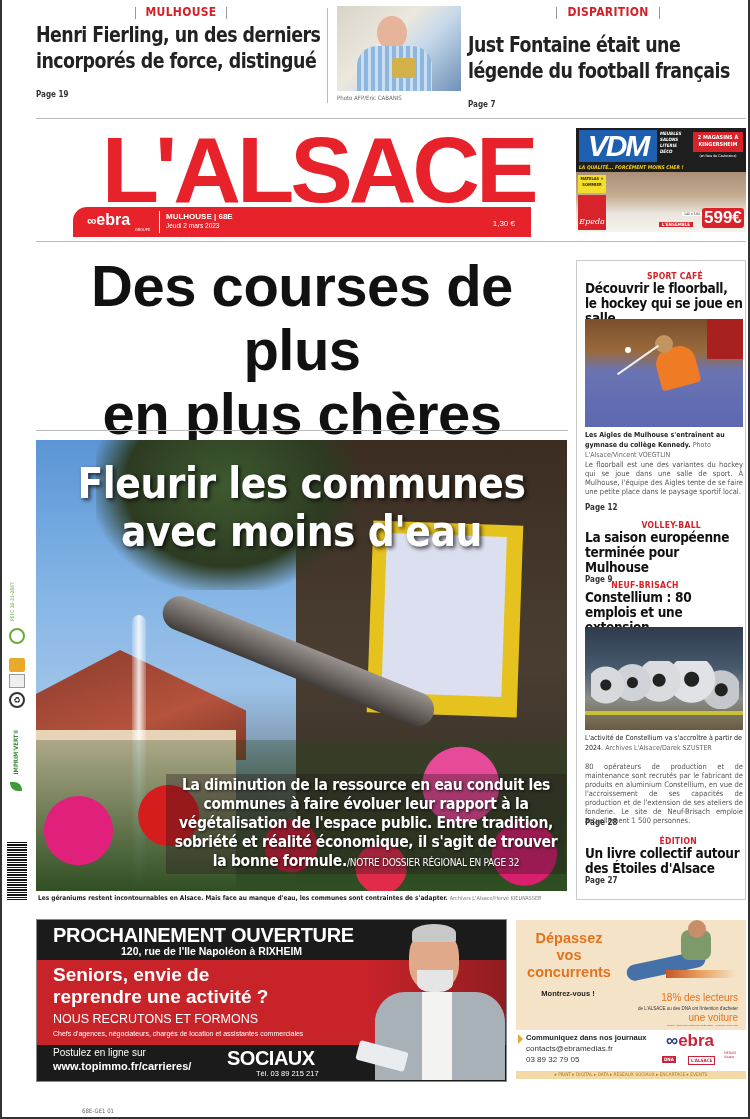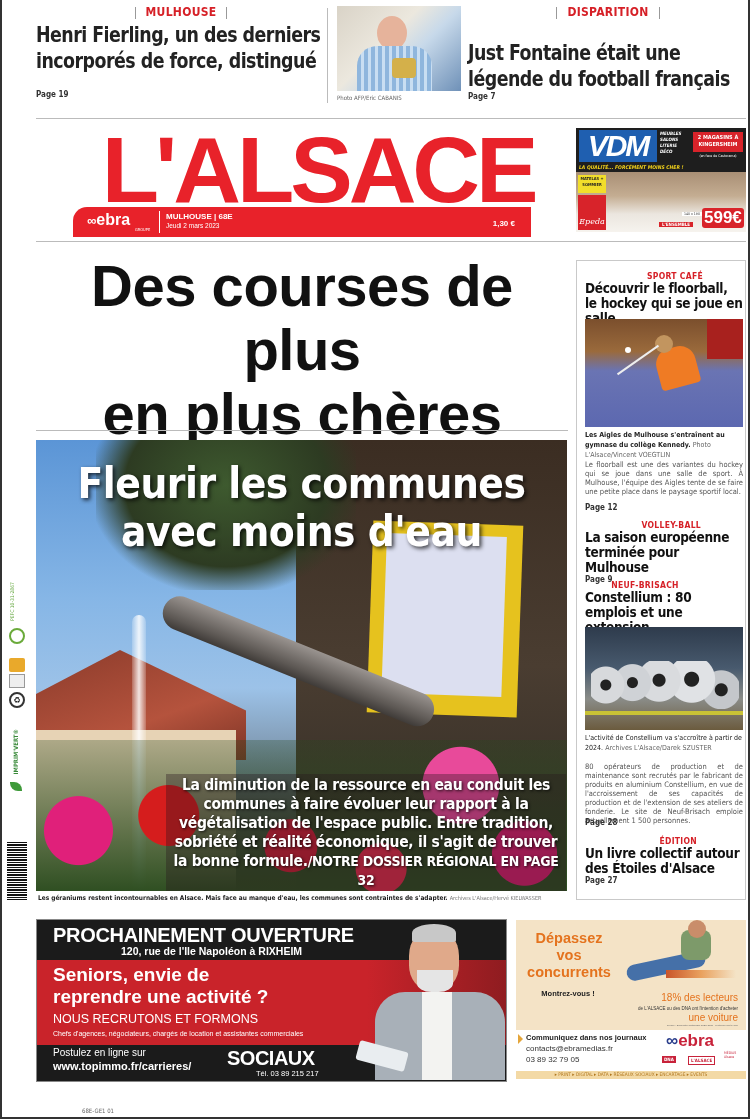--- a/index.html
+++ b/index.html
@@ -16,21 +16,21 @@
 .logo{color:#e8222a;font-family:"Liberation Sans",sans-serif;font-weight:bold;font-size:92px;letter-spacing:-4px;line-height:92px;transform:scaleX(1.02)}
 .redbar{background:#e8222a;border-radius:14px 0 0 0;color:#fff}
 
 .h1{font-family:"Liberation Sans",sans-serif;font-weight:bold;font-size:58px;line-height:64px;text-align:center;color:#111;letter-spacing:-.5px}
 .deck{font-weight:bold;font-size:14.5px;line-height:18px;text-align:center;color:#222;letter-spacing:-.3px}
 .deck small{font-weight:normal;font-size:8px;color:#555;letter-spacing:0}
 
 .photo{overflow:hidden;background:linear-gradient(180deg,#5b95d6 0%,#86b6e6 35%,#9cc2e8 55%,#3e3a33 100%)}
 .overlay-title{color:#fff;font-weight:bold;font-size:42px;line-height:48px;text-align:center;text-shadow:2px 2px 4px rgba(0,0,0,.75);letter-spacing:-.5px}
 .overlay-text{color:#fff;font-weight:bold;font-size:15.5px;line-height:19px;text-align:center;text-shadow:1px 1px 3px rgba(0,0,0,.8);letter-spacing:-.3px}
-.overlay-text small{font-weight:bold;font-size:14px}
+.overlay-text small{font-weight:normal;font-size:10px}
 
 .side{border:1px solid #c9c9c9;border-left:1px solid #c9c9c9}
 .side-title{font-weight:bold;font-size:13.5px;line-height:15px;color:#111;letter-spacing:-.3px}
 .side-cap{font-size:7px;line-height:10px;font-weight:bold;color:#222}
 .side-cap span{font-weight:normal;color:#666}
 .side-body{font-size:7.5px;line-height:9px;color:#555;text-align:justify}
 
 .ad1{background:#1b1b1b;overflow:hidden;border:1px solid #888}
 .ad2{background:#f4e3c6;overflow:hidden}
 </style>
@@ -51,37 +51,37 @@
 
 <div class="abs" style="left:337px;top:6px;width:124px;height:85px;background:linear-gradient(135deg,#d9d3c7 0%,#ece8de 40%,#c7d9ea 60%,#6f91b8 100%);overflow:hidden">
   <div style="position:absolute;left:40px;top:10px;width:30px;height:34px;border-radius:50%;background:#e6b39b"></div>
   <div style="position:absolute;left:20px;top:40px;width:75px;height:50px;border-radius:20px 20px 0 0;background:repeating-linear-gradient(90deg,#8fb6dd 0 4px,#c9def2 4px 7px)"></div>
   <div style="position:absolute;left:55px;top:52px;width:24px;height:20px;background:#d4b04a;border-radius:4px"></div>
 </div>
 <div class="abs credit" style="left:337px;top:94px">Photo AFP/Eric CABANIS</div>
 
 <div class="abs" style="left:468px;top:5px;width:280px">
   <div class="kicker"><span class="kbar"></span><span>DISPARITION</span><span class="kbar"></span></div>
-  <div style="margin-top:21px">
+  <div style="margin-top:13px">
     <div class="teaser-title">Just Fontaine était une</div>
     <div class="teaser-title">légende du football français</div>
   </div>
-  <div class="pageref" style="margin-top:0;padding-right:6px">Page 7</div>
+  <div class="pageref" style="margin-top:16px;padding-right:6px">Page 7</div>
 </div>
 
 <div class="hr" style="left:36px;top:118px;width:710px"></div>
 
 <div class="abs logo" style="left:106px;top:124px">L'ALSACE</div>
 <div class="abs redbar" style="left:73px;top:207px;width:458px;height:30px">
   <div style="position:absolute;left:14px;top:5px;font-family:'Liberation Sans',sans-serif;font-weight:bold;font-size:16px;line-height:16px"><span style="font-size:13px">∞</span><span>ebra</span></div>
   <div style="position:absolute;left:62px;top:20px;font-size:4px">GROUPE</div>
   <div style="position:absolute;left:86px;top:4px;width:1px;height:22px;background:#fff"></div>
   <div style="position:absolute;left:93px;top:5px;font-family:'Liberation Sans',sans-serif;font-weight:bold;font-size:8px">MULHOUSE | 68E</div>
   <div style="position:absolute;left:93px;top:15px;font-family:'Liberation Sans',sans-serif;font-size:6.5px">Jeudi 2 mars 2023</div>
-  <div style="position:absolute;right:16px;top:12px;font-family:'Liberation Sans',sans-serif;font-weight:bold;font-size:8px">1,30 €</div>
+  <div style="position:absolute;right:16px;top:12px;font-family:'Liberation Sans',sans-serif;font-weight:normal;font-size:8px">1,30 €</div>
 </div>
 
 <div class="abs" style="left:576px;top:128px;width:170px;height:104px;background:#1e1e1e;overflow:hidden">
   <div style="position:absolute;left:3px;top:2px;width:78px;height:32px;background:#1f5fb0;color:#fff;font-family:'Liberation Sans',sans-serif;font-weight:bold;font-style:italic;font-size:30px;line-height:32px;text-align:center;letter-spacing:-2px">VDM</div>
   <div style="position:absolute;left:84px;top:3px;color:#fff;font-size:4.5px;line-height:6px;font-weight:bold;font-style:italic">
     <div>MEUBLES</div>
       <div>SALONS</div>
       <div>LITERIE</div>
       <div>DÉCO</div>
   </div>

